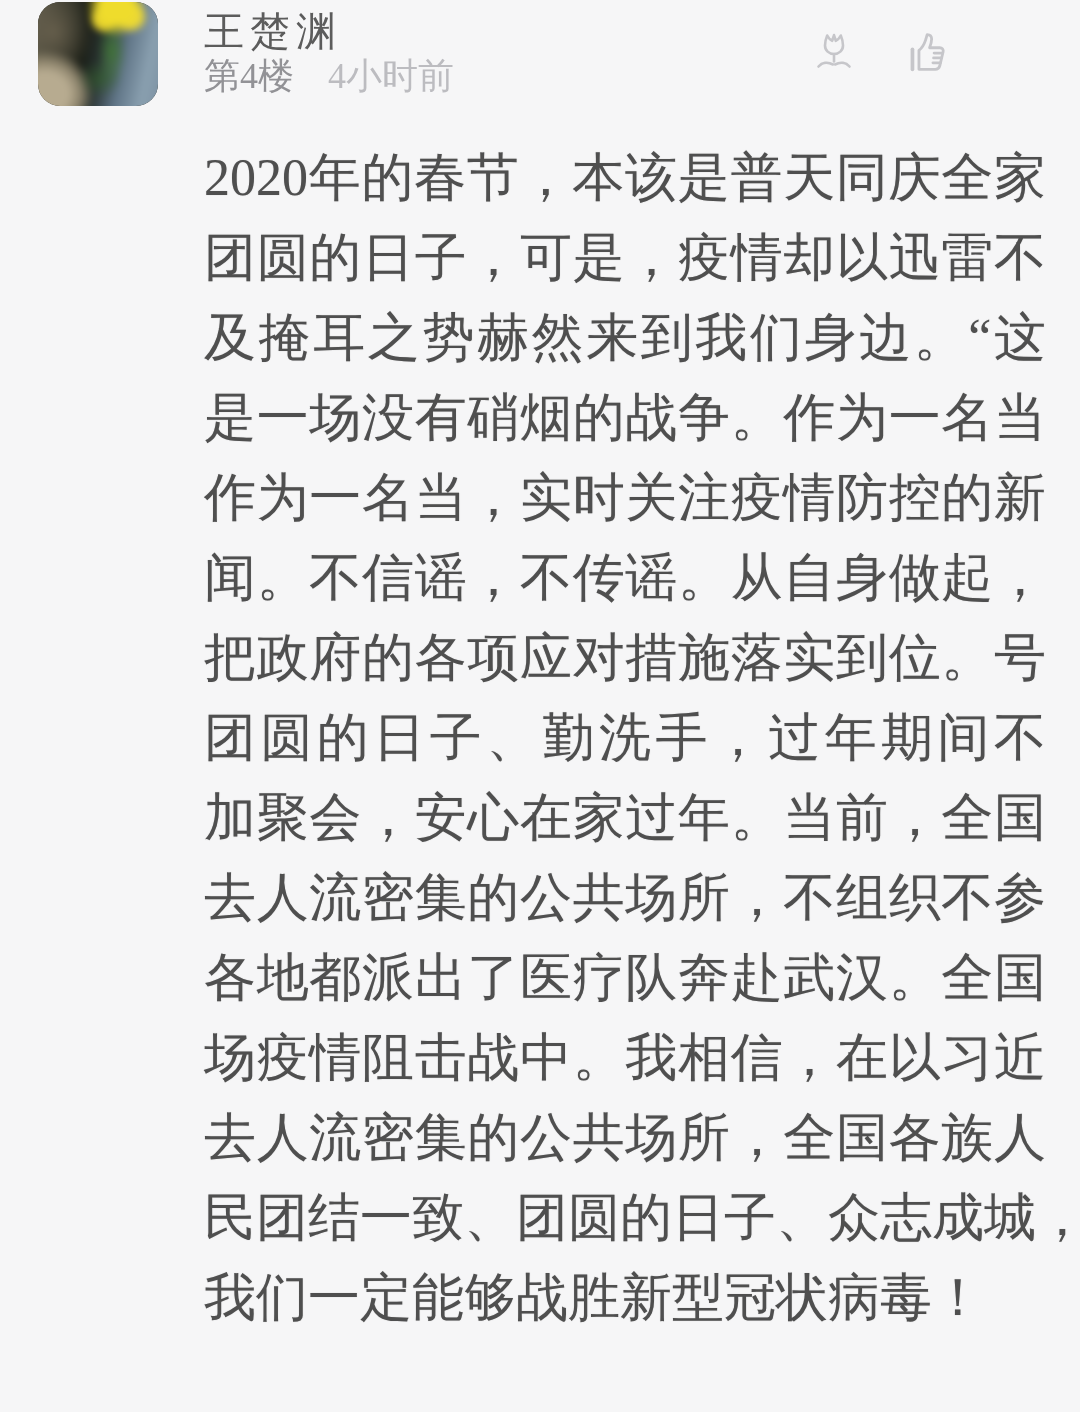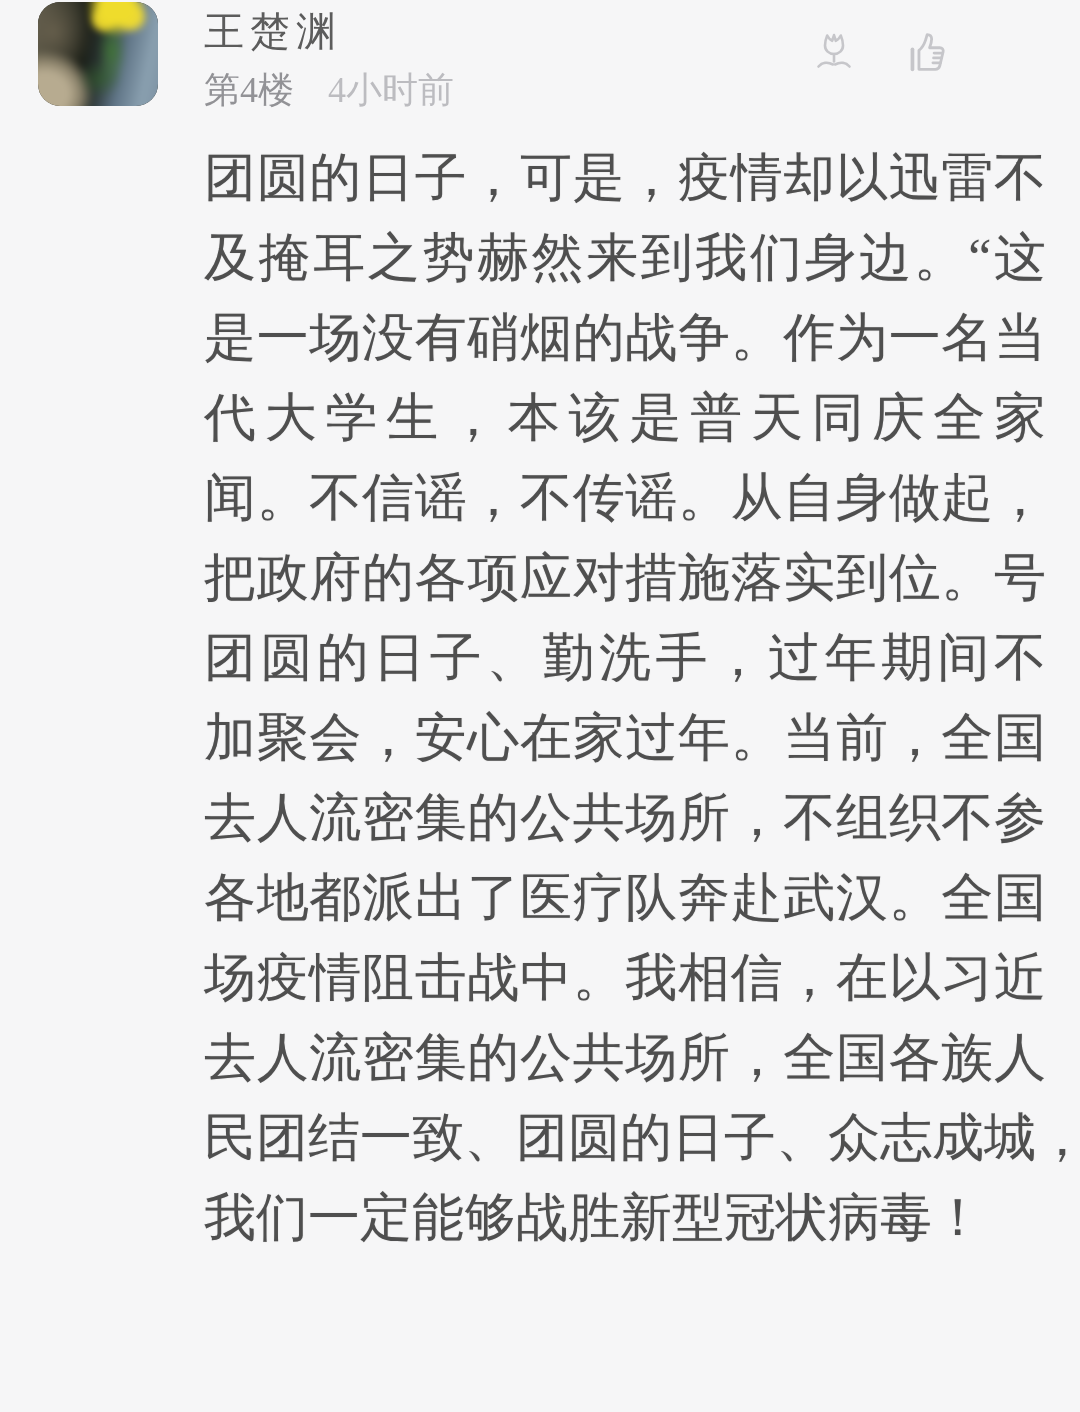--- a/index.html
+++ b/index.html
@@ -38,21 +38,21 @@
   }
 
   .author-name {
     position:absolute; left:204px; top:8px;
     font-family:"Liberation Serif","DejaVu Serif",serif;
     font-size:40px; line-height:48px;
     color:#5c5c5c;
     letter-spacing:6px;
   }
   .meta-row {
-    position:absolute; left:204px; top:68px;
+    position:absolute; left:204px; top:54px;
     font-family:"Liberation Serif","DejaVu Serif",serif;
     font-size:36px; line-height:44px;
     white-space:nowrap;
   }
   .floor { color:#929296; }
   .time  { color:#bcbcc0; margin-left:34px; }
 
   .actions {
     position:absolute; right:46px; top:26px;
     display:flex; align-items:center; gap:40px;
@@ -114,24 +114,25 @@
           <path d="M17.5 40 V22.5 C20 20.5 22.3 17 23.6 13 C24.1 11.4 24.6 9.6 25.1 8 C27.6 8.1 29.2 9.7 29.2 12.1 C29.2 14.6 28.3 17.6 27.3 20.1 H36.8 C38.9 20.1 40.3 21.8 39.8 23.8 L36.7 36.9 C36.2 38.8 34.6 40 32.6 40 Z"></path>
           <path d="M31.5 25 h7.4"></path>
           <path d="M31 29.5 h7.2"></path>
           <path d="M30.4 34 h6.8"></path>
         </svg>
       </span>
     </button>
   </div>
 
   <div class="body-text">
+    <div class="line">2020年的春节，本该是普天同庆全家</div>
     <div class="line">团圆的日子，可是，疫情却以迅雷不</div>
     <div class="line">及掩耳之势赫然来到我们身边。“这</div>
     <div class="line">是一场没有硝烟的战争。作为一名当</div>
-    <div class="line">代大学生，本该是普天同庆全家</div>
+    <div class="line">作为一名当，实时关注疫情防控的新</div>
     <div class="line">闻。不信谣，不传谣。从自身做起，</div>
     <div class="line">把政府的各项应对措施落实到位。号</div>
     <div class="line">团圆的日子、勤洗手，过年期间不</div>
     <div class="line">加聚会，安心在家过年。当前，全国</div>
     <div class="line">去人流密集的公共场所，不组织不参</div>
     <div class="line">各地都派出了医疗队奔赴武汉。全国</div>
     <div class="line">场疫情阻击战中。我相信，在以习近</div>
     <div class="line">去人流密集的公共场所，全国各族人</div>
     <div class="line">民团结一致、团圆的日子、众志成城，</div>
     <div class="line line-last">我们一定能够战胜新型冠状病毒！</div>

